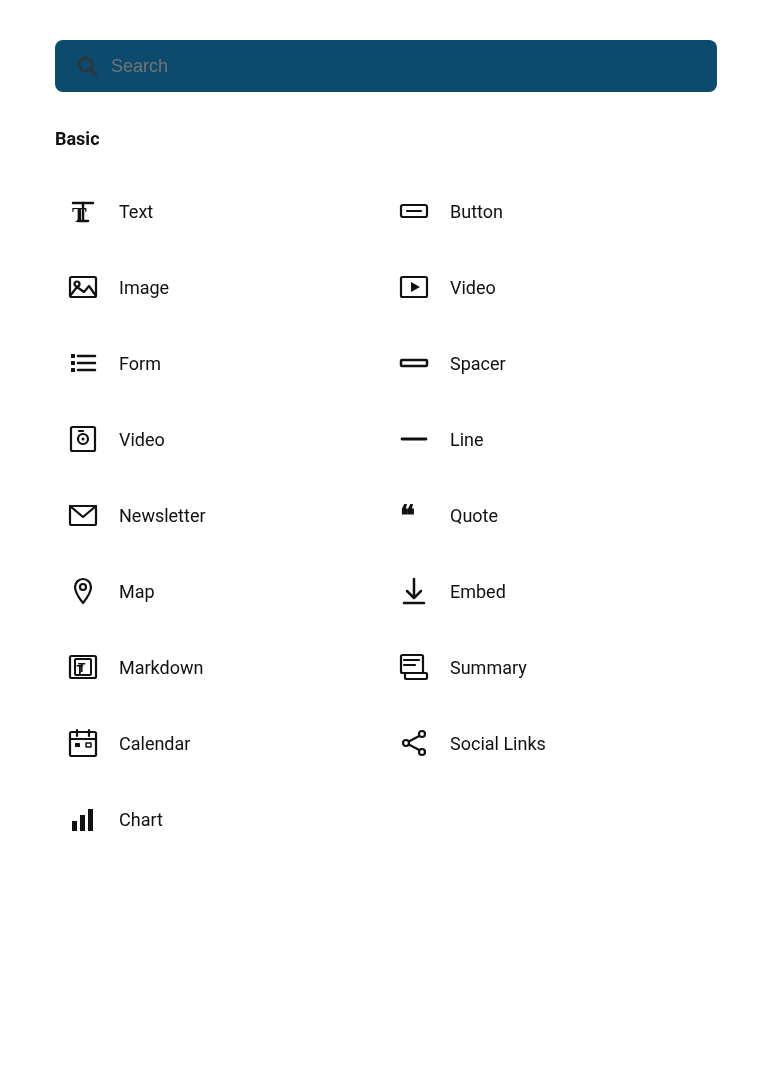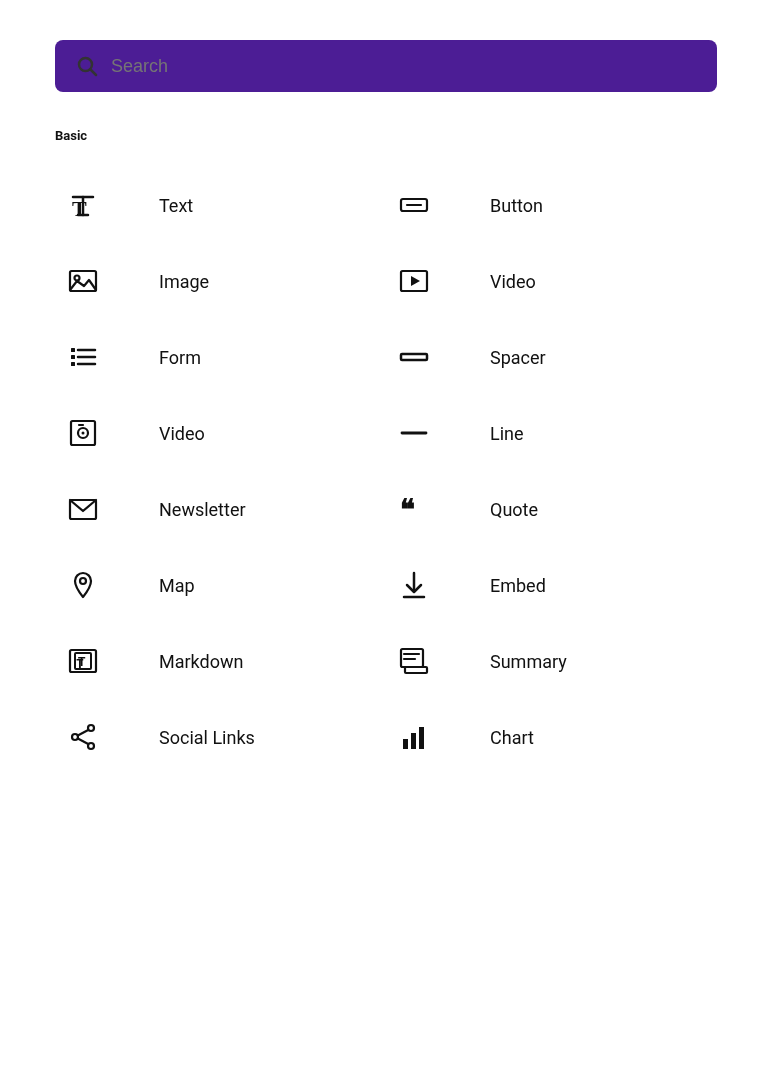--- a/index.html
+++ b/index.html
@@ -12,38 +12,38 @@
       font-family: -apple-system, BlinkMacSystemFont, 'Segoe UI', Roboto, sans-serif;
       background: #ffffff;
       width: 772px;
       min-height: 1084px;
       padding: 40px 55px;
     }
 
     .search-bar {
       display: flex;
       align-items: center;
-      background: #4c1d95;
+      background: #0c4a6e;
       border-radius: 8px;
       padding: 14px 20px;
       margin-bottom: 36px;
       gap: 12px;
     }
 
     .search-input {
       background: transparent;
       border: none;
       outline: none;
       font-size: 18px;
       color: #999;
       width: 100%;
     }
 
     .section-title {
-      font-size: 13px;
+      font-size: 18px;
       font-weight: 700;
       color: #111;
       margin-bottom: 24px;
     }
 
     .items-grid {
       display: grid;
       grid-template-columns: 1fr 1fr;
       row-gap: 0px;
     }
@@ -67,21 +67,20 @@
 
     .item-icon svg {
       width: 32px;
       height: 32px;
     }
 
     .item-label {
       font-size: 18px;
       color: #111;
       font-weight: 400;
-      margin-left: 40px;
     }
   </style>
 </head>
 <body>
 
 <div class="search-bar">
   <span class="item-icon" style="width:24px;height:24px;">
     <svg viewBox="0 0 24 24" fill="none" stroke="#333" stroke-width="2.5" stroke-linecap="round" stroke-linejoin="round" width="22" height="22">
       <circle cx="10.5" cy="10.5" r="6.5"></circle>
       <line x1="15.5" y1="15.5" x2="21" y2="21"></line>
@@ -239,20 +238,33 @@
       <svg viewBox="0 0 32 32" fill="none" stroke="#111" stroke-width="2.2" stroke-linecap="round" stroke-linejoin="round">
         <rect x="3" y="4" width="22" height="18" rx="1.5"></rect>
         <rect x="7" y="22" width="22" height="6" rx="1" fill="none" stroke="#111"></rect>
         <line x1="6" y1="9" x2="21" y2="9"></line>
         <line x1="6" y1="14" x2="17" y2="14"></line>
       </svg>
     </span>
     <span class="item-label">Summary</span>
   </div>
 
+  <div class="item">
+    <span class="item-icon">
+      <svg viewBox="0 0 32 32" fill="none" stroke="#111" stroke-width="2.2" stroke-linecap="round" stroke-linejoin="round">
+        <rect x="3" y="5" width="26" height="24" rx="1.5"></rect>
+        <line x1="3" y1="12" x2="29" y2="12"></line>
+        <line x1="10" y1="3" x2="10" y2="9"></line>
+        <line x1="22" y1="3" x2="22" y2="9"></line>
+        <rect x="8" y="16" width="5" height="4" rx="0.5" fill="#111" stroke="none"></rect>
+        <rect x="19" y="16" width="5" height="4" rx="0.5" fill="none" stroke="#111" stroke-width="1.5"></rect>
+      </svg>
+    </span>
+    <span class="item-label">Calendar</span>
+  </div>
 
   <div class="item">
     <span class="item-icon">
       <svg viewBox="0 0 32 32" fill="none" stroke="#111" stroke-width="2.2" stroke-linecap="round" stroke-linejoin="round">
         <circle cx="24" cy="7" r="3"></circle>
         <circle cx="8" cy="16" r="3"></circle>
         <circle cx="24" cy="25" r="3"></circle>
         <line x1="10.8" y1="14.5" x2="21.2" y2="9"></line>
         <line x1="10.8" y1="17.5" x2="21.2" y2="23"></line>
       </svg>

